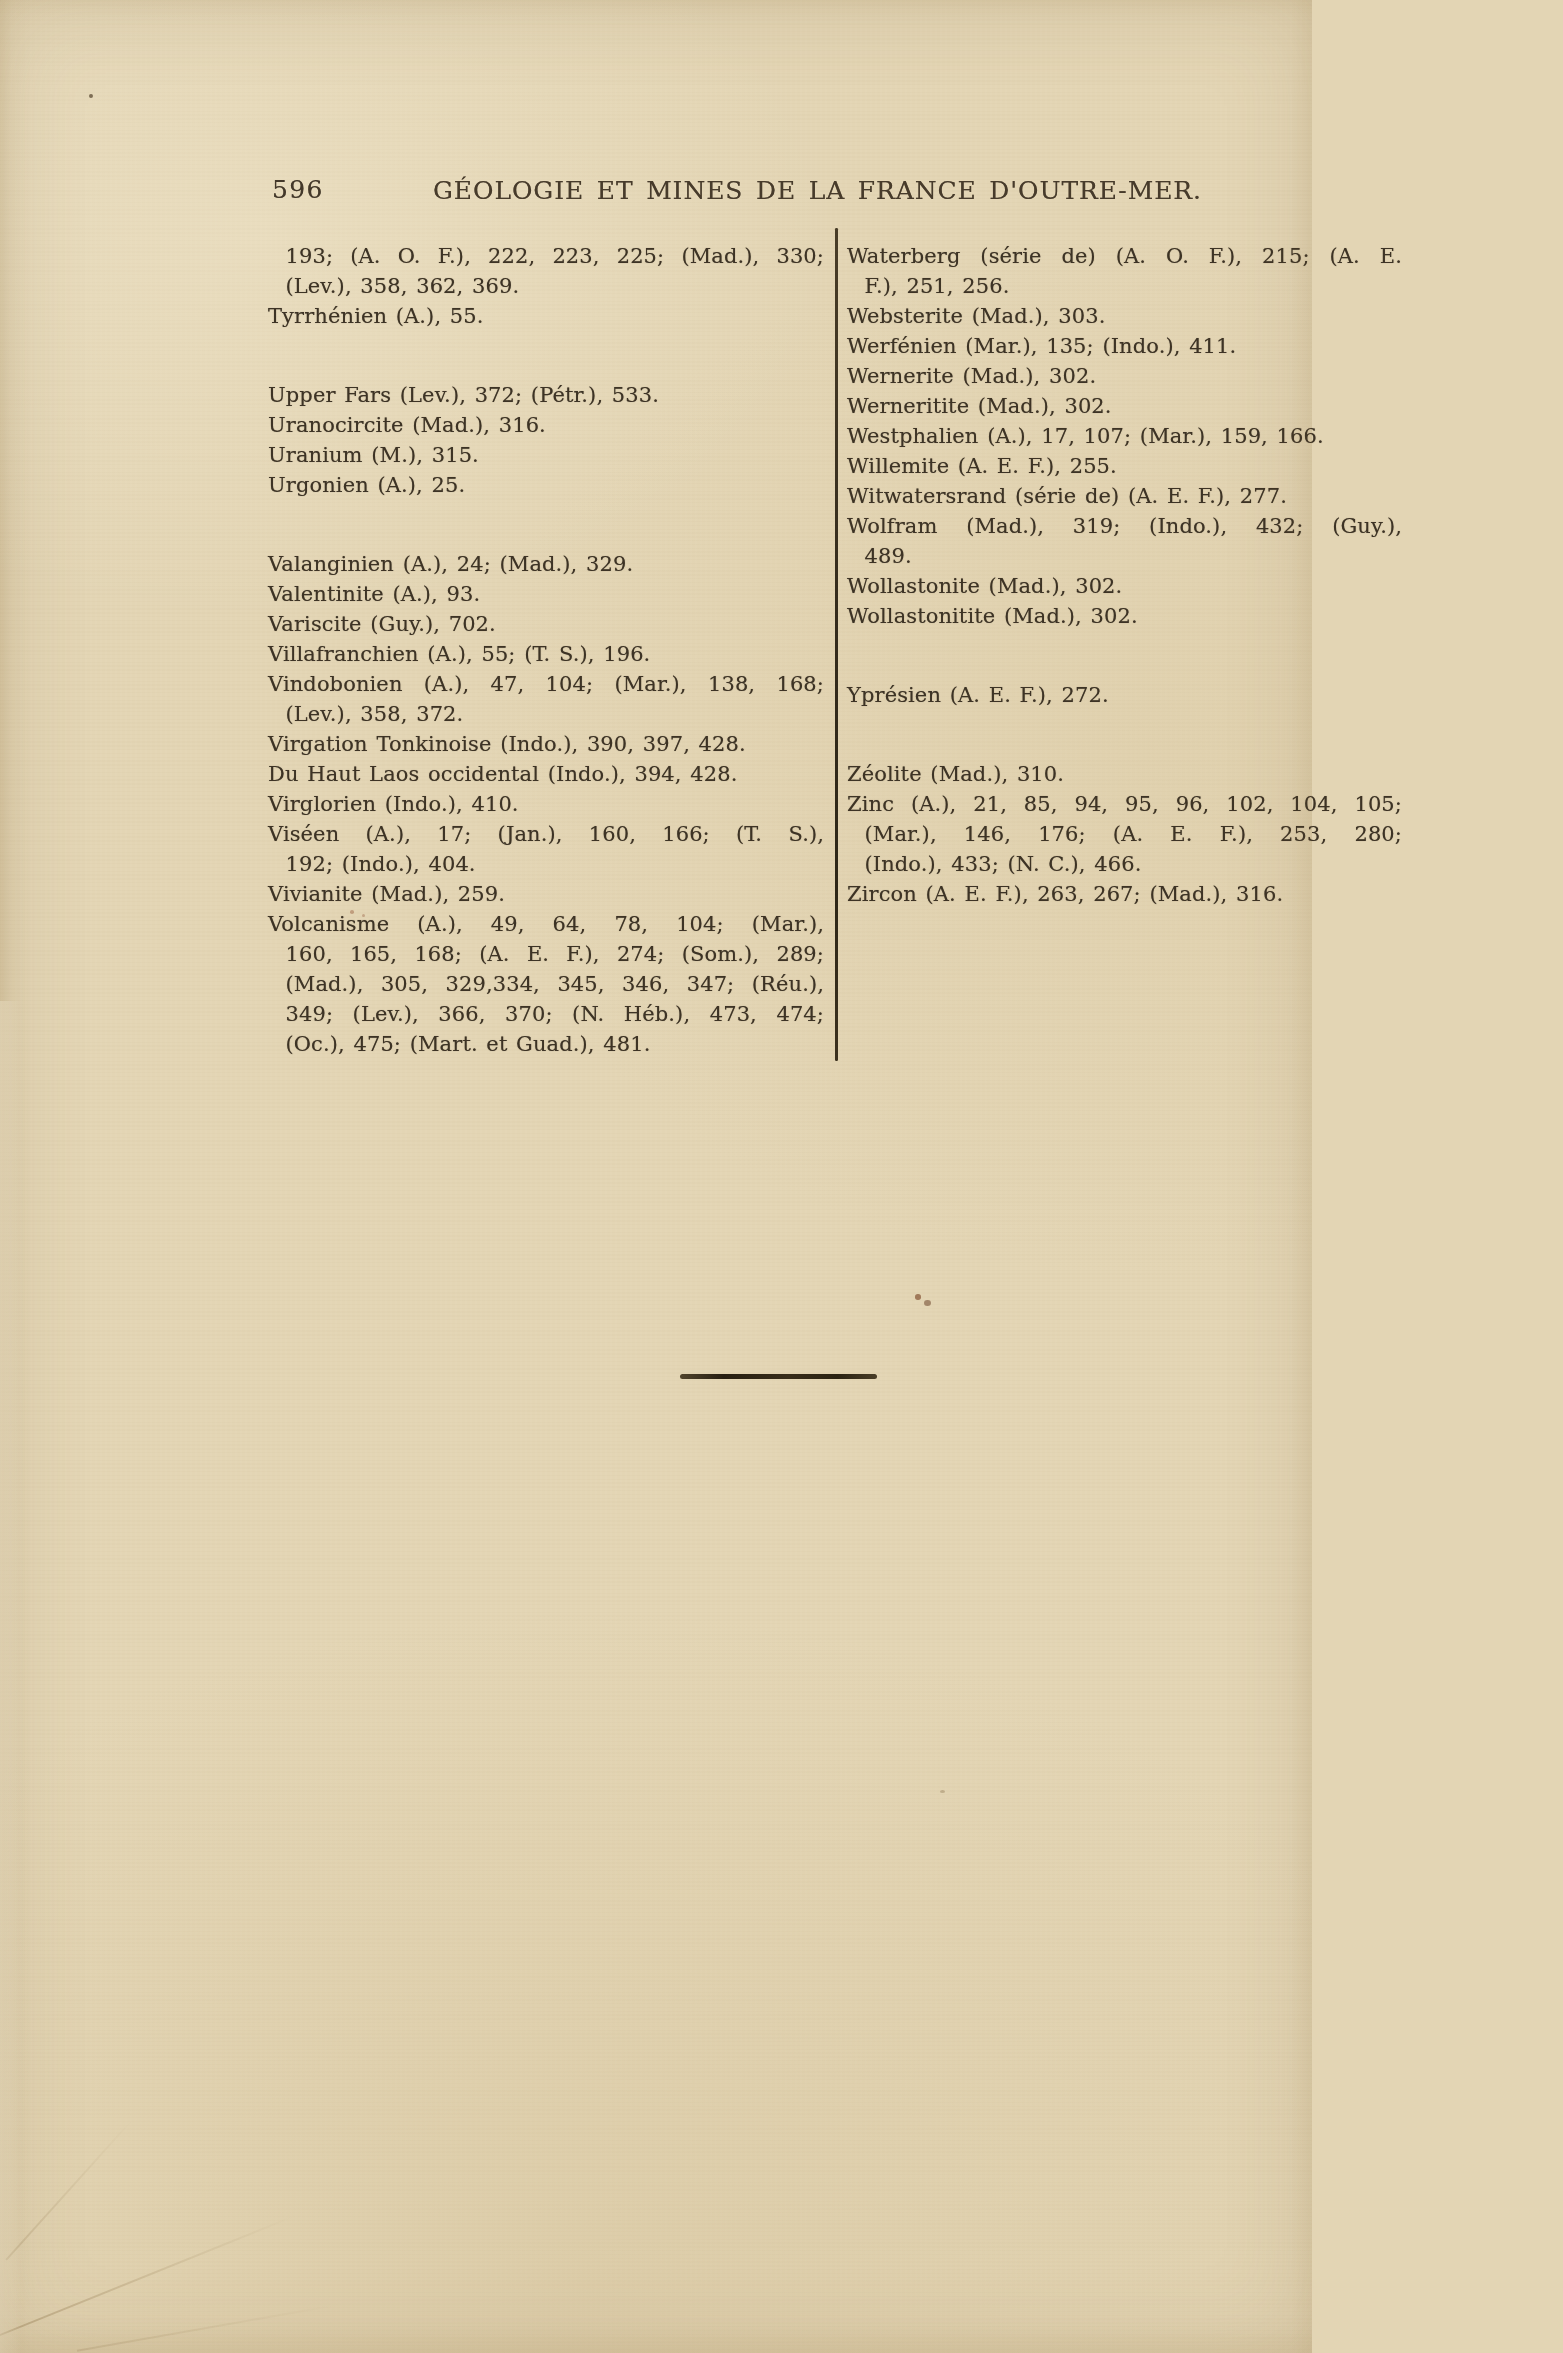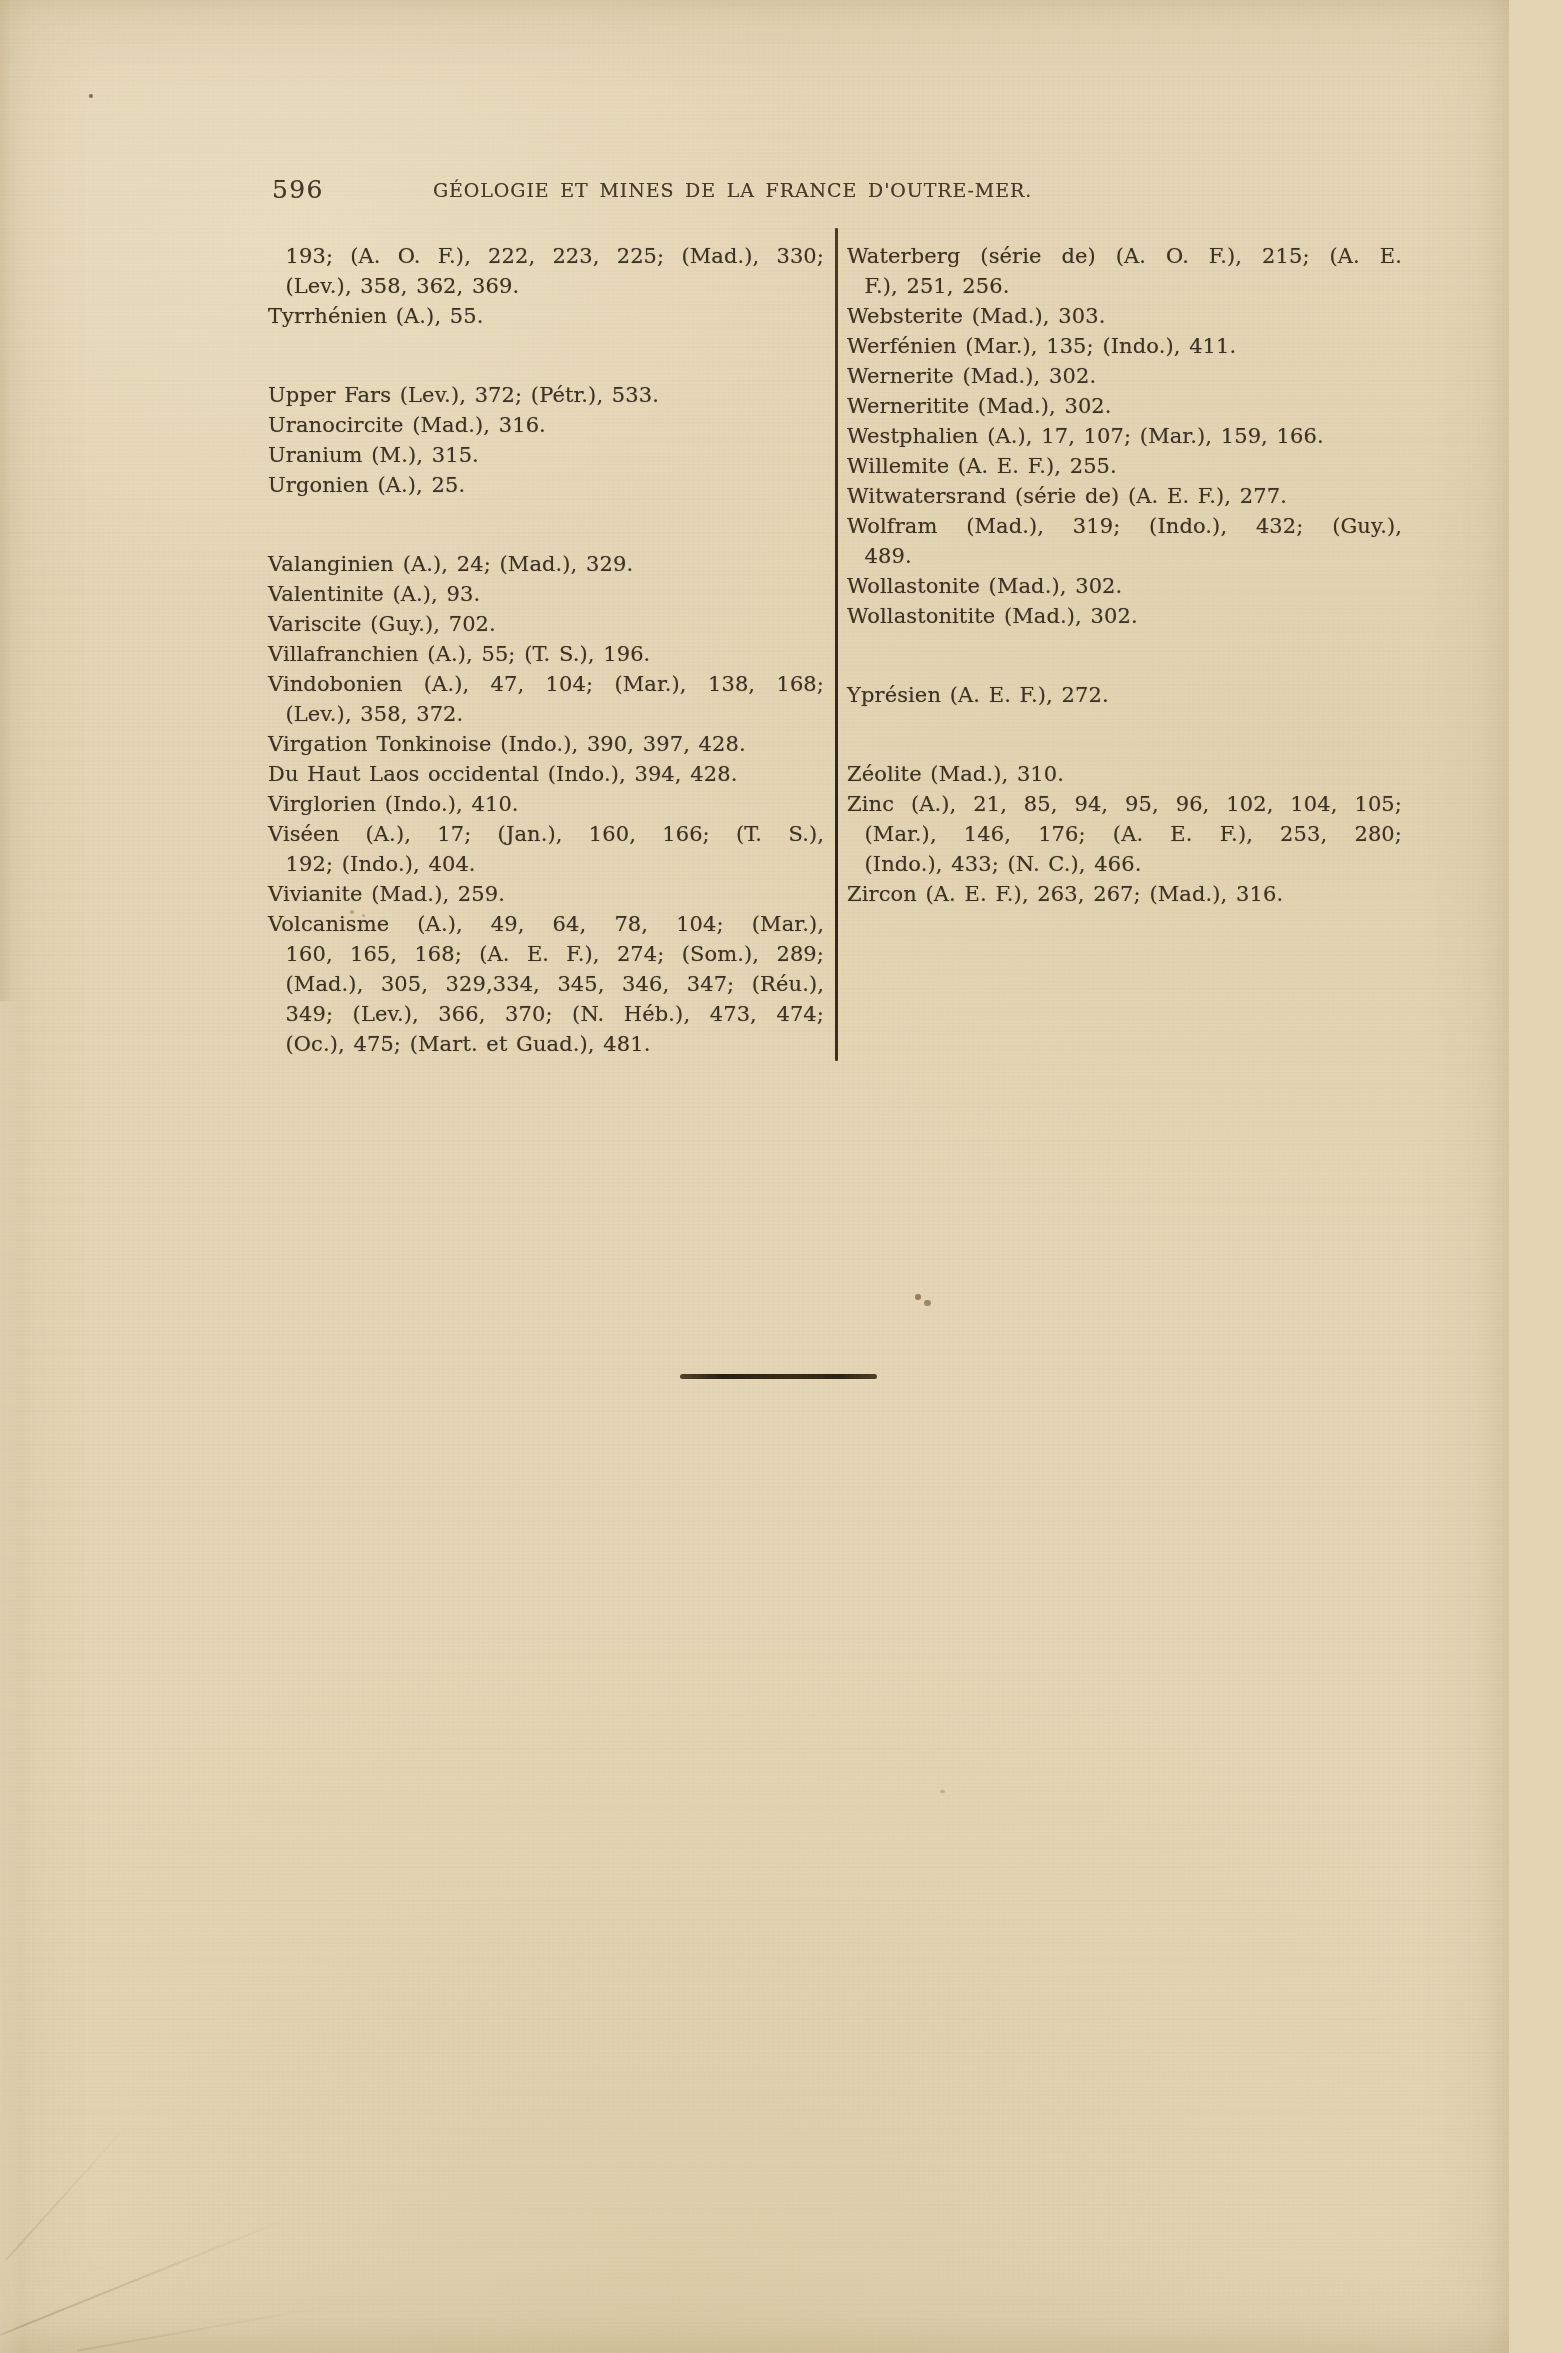--- a/index.html
+++ b/index.html
@@ -4,21 +4,21 @@
 <style>
   html,body{
     margin:0; padding:0;
     width:1564px; height:2354px;
     background:#e3d5b4;
     overflow:hidden;
     font-family:"DejaVu Serif","Liberation Serif",serif;
   }
   .sheet{
     position:relative;
-    width:1509px; height:2354px;
+    width:1312px; height:2354px;
     background-color:#e3d5b4;
     background-image:
       radial-gradient(ellipse 938px 625px at 20% 10%, rgba(255,248,228,0.22), transparent 62%),
       radial-gradient(ellipse 1063px 813px at 88% 32%, rgba(213,194,152,0.22), transparent 65%),
       radial-gradient(ellipse 1313px 938px at 45% 97%, rgba(203,182,138,0.28), transparent 72%),
       linear-gradient(90deg, rgba(172,146,96,0.20) 0px, rgba(172,146,96,0.05) 12.5px, transparent 30px),
       linear-gradient(270deg, rgba(188,166,118,0.14) 0px, transparent 21px),
       linear-gradient(0deg, rgba(184,160,110,0.16) 0px, transparent 29px),
       linear-gradient(180deg, rgba(184,160,110,0.10) 0px, transparent 19px),
       repeating-linear-gradient(0deg, rgba(158,133,88,0.030) 0 1.3px, transparent 1.3px 3.8px),
@@ -33,21 +33,21 @@
   .pagenum{
     position:absolute; left:272px; top:176px;
     font-size:25px; line-height:27.5px;
     letter-spacing:1.3px;
     color:#43382a;
     text-shadow:0 0 0.6px rgba(67,56,42,0.55);
     white-space:nowrap;
   }
   .running-title{
     position:absolute; left:433px; top:176px;
-    font-size:19px; line-height:29px;
+    font-size:25px; line-height:29px;
     letter-spacing:0.9px; word-spacing:3.8px;
     color:#473b2b;
     text-shadow:0 0 0.6px rgba(71,59,43,0.6);
     white-space:nowrap;
   }
   .col{
     position:absolute; top:241px;
     font-size:21px;
     letter-spacing:0.1px; word-spacing:1.9px;
     color:#3d3325;

